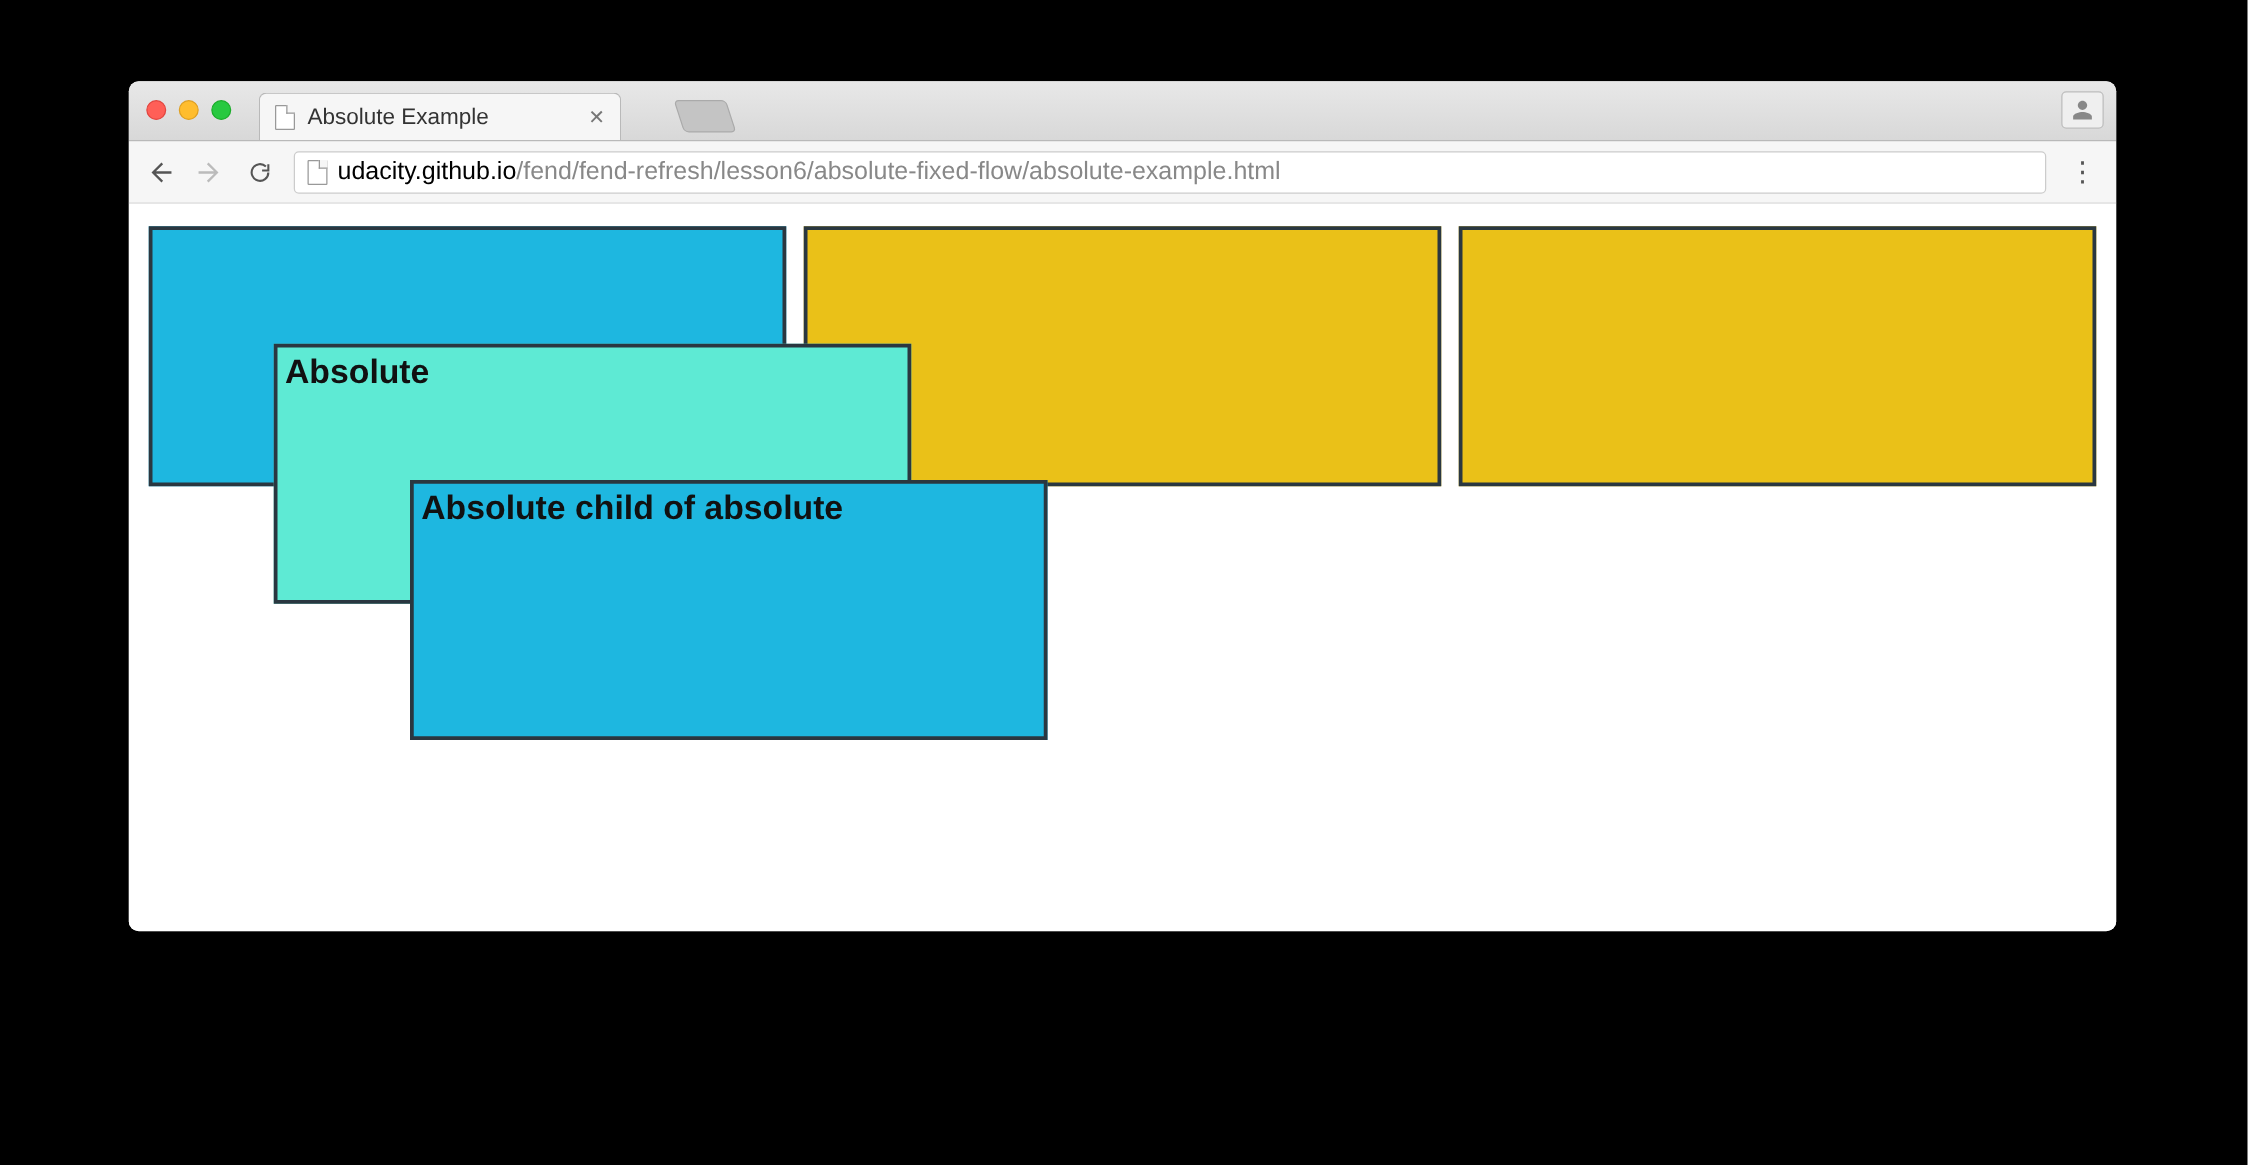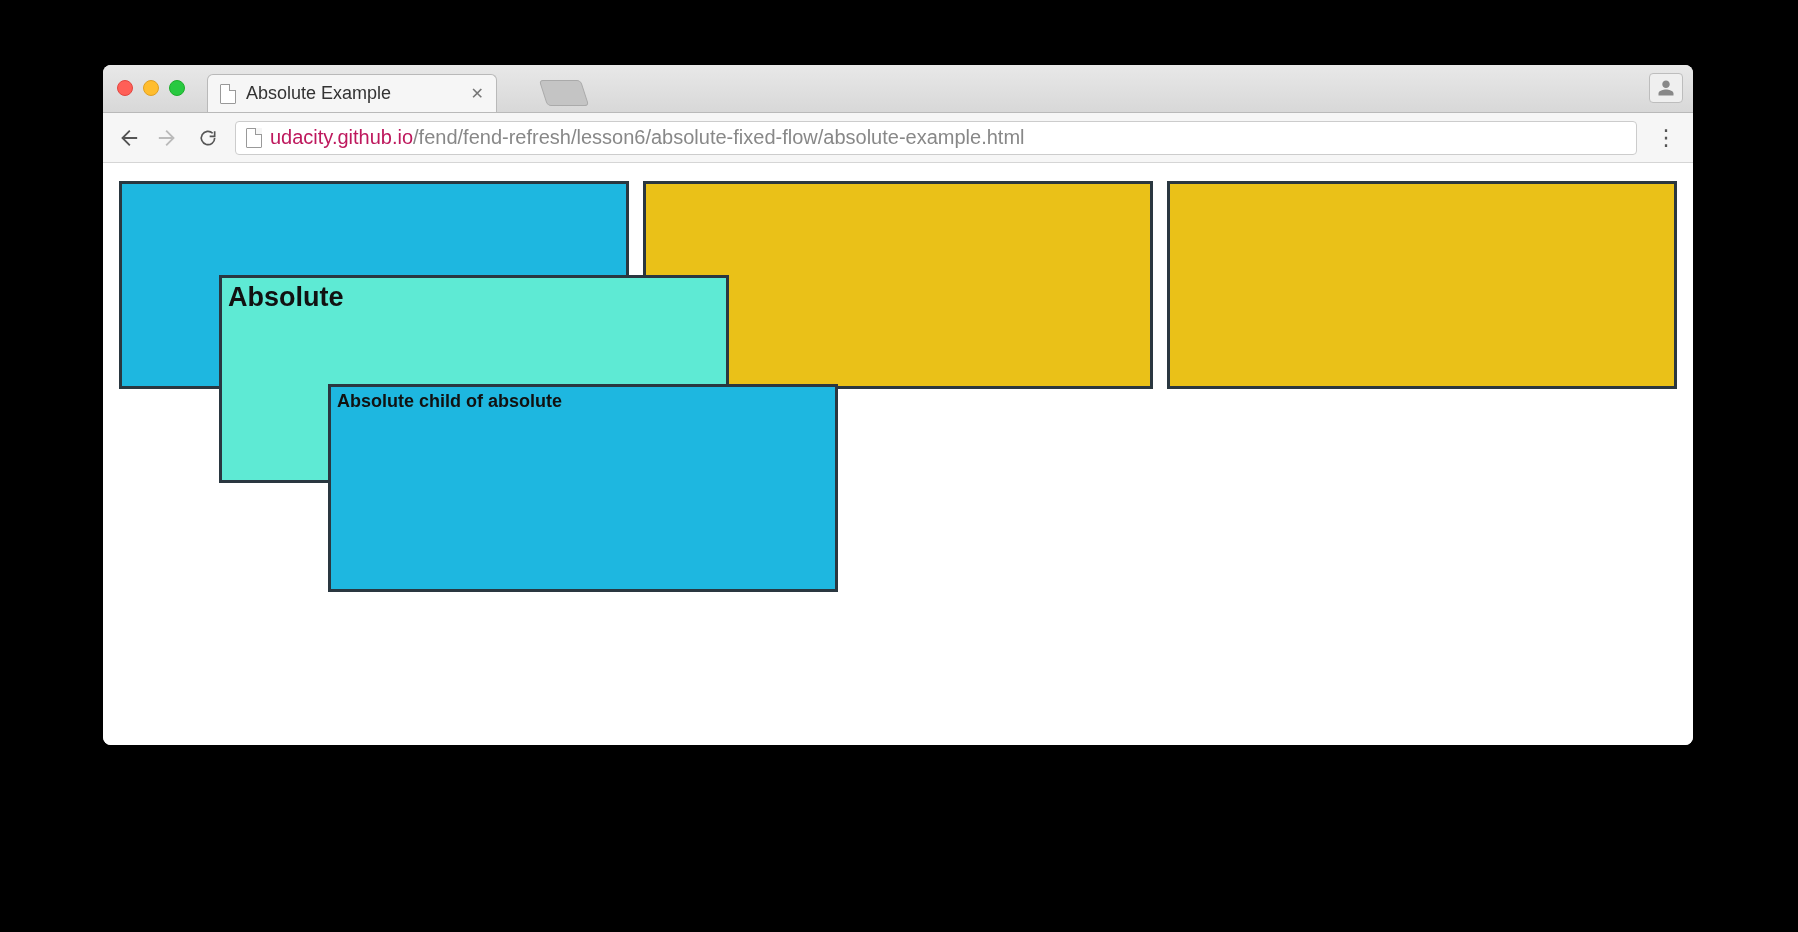--- a/index.html
+++ b/index.html
@@ -96,21 +96,21 @@
       background: #fff;
       border: 1px solid #ccc;
       border-radius: 4px;
       display:flex;
       align-items:center;
       padding: 0 10px;
       font-size:20px;
       color:#888;
       gap:8px;
     }
-    .omnibox .host{ color:#be185d; }
+    .omnibox .host{ color:#000000; }
     .menu-btn{
       width:30px; font-size:22px; color:#555; text-align:center;
     }
 
     
     .viewport{
       flex:1;
       background:#fff;
       position:relative;
       padding: 18px 16px;
@@ -131,21 +131,21 @@
       background:#5eead4;
       font-size:27px; font-weight:600; color:#111;
       padding:4px 6px;
     }
     .abs-inner{
       position:absolute;
       left:106px; top:106px;
       width:510px; height:208px;
       border:3px solid #2a3740;
       background:#1eb7e0;
-      font-size:18px; font-weight:600; color:#111;
+      font-size:27px; font-weight:600; color:#111;
       padding:4px 6px;
     }
     .file-icon{
       width:16px;height:20px;border:1px solid #999;border-radius:1px;
       position:relative; background:#fff;
     }
     .file-icon::after{
       content:""; position:absolute; right:-1px; top:-1px;
       width:6px;height:6px;background:#f6f6f6;border-left:1px solid #999;
       border-bottom:1px solid #999;

